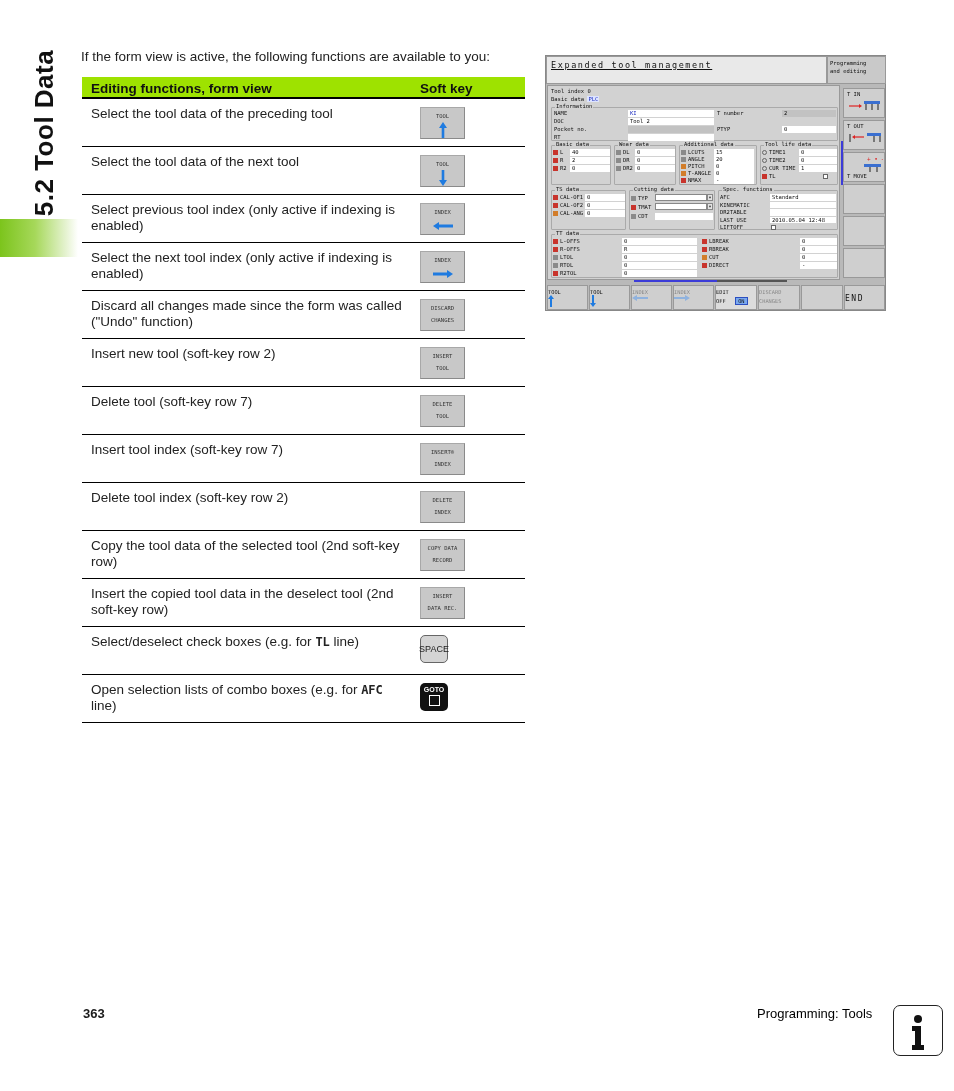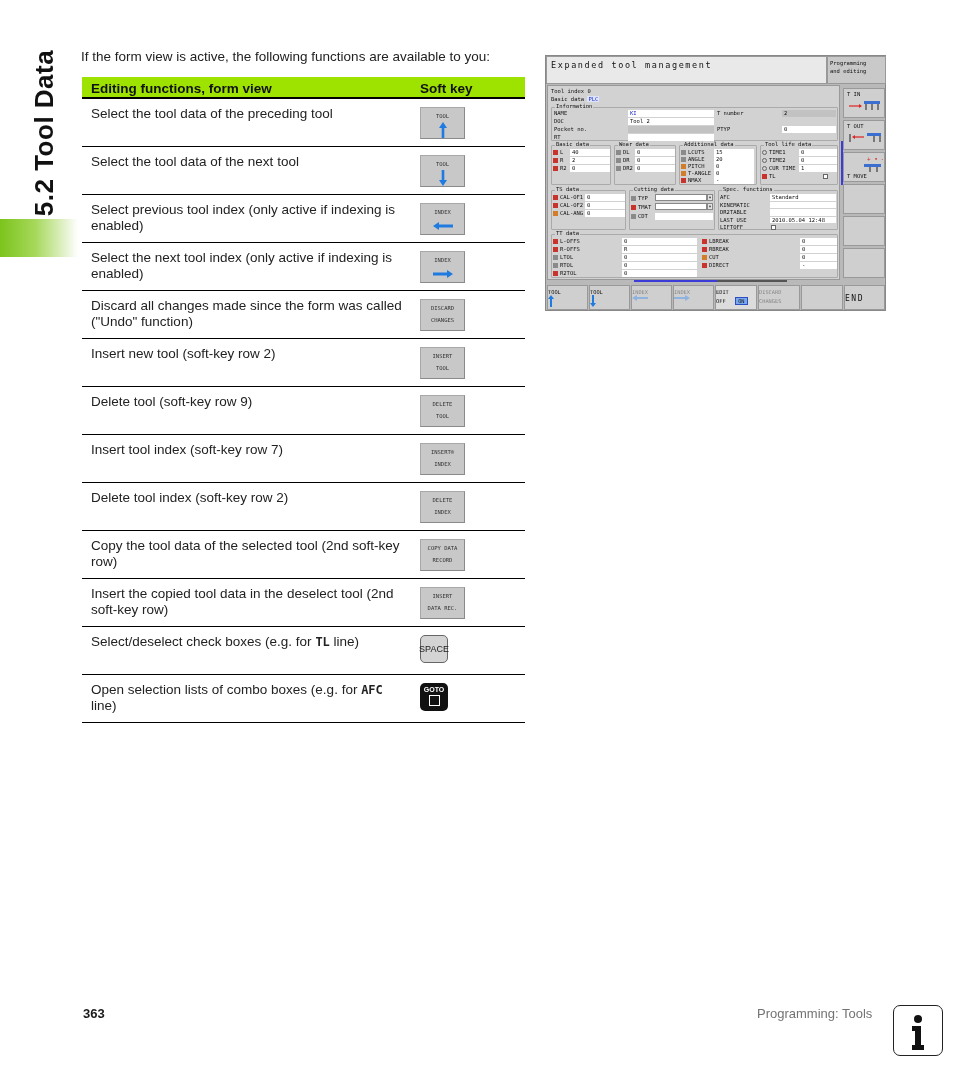--- a/index.html
+++ b/index.html
@@ -26,21 +26,21 @@
   .softkey { width: 45px; height: 32px; background: #c8c8c8; border: 1px solid #a8a8a8; border-right-color: #8a8a8a; border-bottom-color: #8a8a8a; display: flex; flex-direction: column; align-items: center; justify-content: flex-start; padding-top: 3px; font-family: "DejaVu Sans Mono", monospace; font-size: 5.5px; color: #333; line-height: 11px; text-align: center; }
   .softkey .two { margin-top: 1px; }
   .softkey svg { margin-top: 0px; }
   .key-space { width: 28px; height: 28px; border: 1px solid #666; border-radius: 5px; background: #d4d4d4; font-size: 9px; display: flex; align-items: center; justify-content: center; color: #222; }
   .key-goto { width: 28px; height: 28px; border-radius: 5px; background: #111; color: #fff; font-size: 7px; font-weight: bold; display: flex; flex-direction: column; align-items: center; padding-top: 3px; }
   .key-goto .sq { width: 11px; height: 11px; border: 1.3px solid #fff; margin-top: 2px; }
 
   
   .tnc { position: absolute; left: 545px; top: 55px; width: 341px; height: 256px; background: #b9b9b9; border: 1px solid #888; font-family: "DejaVu Sans Mono", monospace; color: #111; }
   .tnc .titlebar { position: absolute; left: 0; top: 0; width: 281px; height: 28px; background: #e9e9e9; border: 1px solid #999; }
-  .tnc .titlebar .t { position: absolute; left: 4px; top: 3px; font-size: 8.5px; letter-spacing: 1.6px; }
+  .tnc .titlebar .t { position: absolute; left: 4px; top: 3px; font-size: 8.5px; letter-spacing: 1.6px; text-decoration: underline; }
   .tnc .mode { position: absolute; left: 281px; top: 0; width: 59px; height: 28px; background: #c9c9c9; border: 1px solid #999; font-size: 5.5px; line-height: 8px; padding: 2px 2px; }
   .tnc .form { position: absolute; left: 1px; top: 29px; width: 293px; height: 195px; background: #d2d2d2; border: 1px solid #999; }
   .abs { position: absolute; }
   .fld { position: absolute; height: 6.5px; background: #fff; font-size: 5.5px; line-height: 6.5px; padding-left: 2px; }
   .fld.gray { background: #c2c2c2; }
   .grp { position: absolute; border: 1px solid #aaa; border-radius: 1px; }
   .grp .gt { position: absolute; top: -5px; left: 3px; background: #d2d2d2; font-size: 5.5px; line-height: 7px; padding: 0 1px; }
   .ico { display: inline-block; width: 5px; height: 5px; margin-right: 2px; vertical-align: -1px; }
   .ico.red { background: #c8342c; }
   .ico.gray { background: #8a8a8a; }
@@ -49,21 +49,21 @@
   .lblrow { position: absolute; font-size: 5.5px; line-height: 7px; white-space: nowrap; }
 
   .tnc .vsk { position: absolute; left: 297px; width: 42px; height: 30px; background: #cfcfcf; border: 1px solid #999; font-size: 5.5px; padding: 2px 3px; }
   .tnc .hsk { position: absolute; top: 229px; height: 25px; background: #cfcfcf; border: 1px solid #999; font-size: 5.3px; padding-top: 3px; }
   .tnc .hsk.dim { color: #888; }
   .tnc .bluebar { position: absolute; left: 88px; top: 224px; width: 83px; height: 2px; background: #3c3cd8; }
   .tnc .darkbar { position: absolute; left: 171px; top: 224px; width: 70px; height: 2px; background: #555; }
   .tnc .vbluebar { position: absolute; left: 295px; top: 85px; width: 2px; height: 44px; background: #3c3cd8; }
 
   .footer-num { position: absolute; left: 83px; top: 1006px; font-size: 13px; font-weight: bold; }
-  .footer-title { position: absolute; left: 757px; top: 1006px; font-size: 13px; color: #737373; }
+  .footer-title { position: absolute; left: 757px; top: 1006px; font-size: 13px; color: #000000; }
   .info-box { position: absolute; left: 893px; top: 1005px; width: 50px; height: 51px; border: 1.3px solid #222; border-radius: 7px; }
   .info-box .dot { position: absolute; left: 20px; top: 9px; width: 8px; height: 8px; border-radius: 50%; background: #111; }
   .info-box .stem { position: absolute; left: 18px; top: 20px; width: 12px; height: 24px; }
 </style>
 </head>
 <body>
 
 <div class="chapter-tab">
   <span class="label">5.2 Tool Data</span>
 </div>
@@ -135,21 +135,21 @@
     <tr>
       <td class="desc">Insert new tool (soft-key row 2)</td>
       <td class="key">
           <div class="softkey">
             <span>INSERT</span>
             <span class="two">TOOL</span>
           </div>
         </td>
     </tr>
     <tr>
-      <td class="desc">Delete tool (soft-key row 9)</td>
+      <td class="desc">Delete tool (soft-key row 7)</td>
       <td class="key">
           <div class="softkey">
             <span>DELETE</span>
             <span class="two">TOOL</span>
           </div>
         </td>
     </tr>
     <tr>
       <td class="desc">Insert tool index (soft-key row 7)</td>
       <td class="key">

